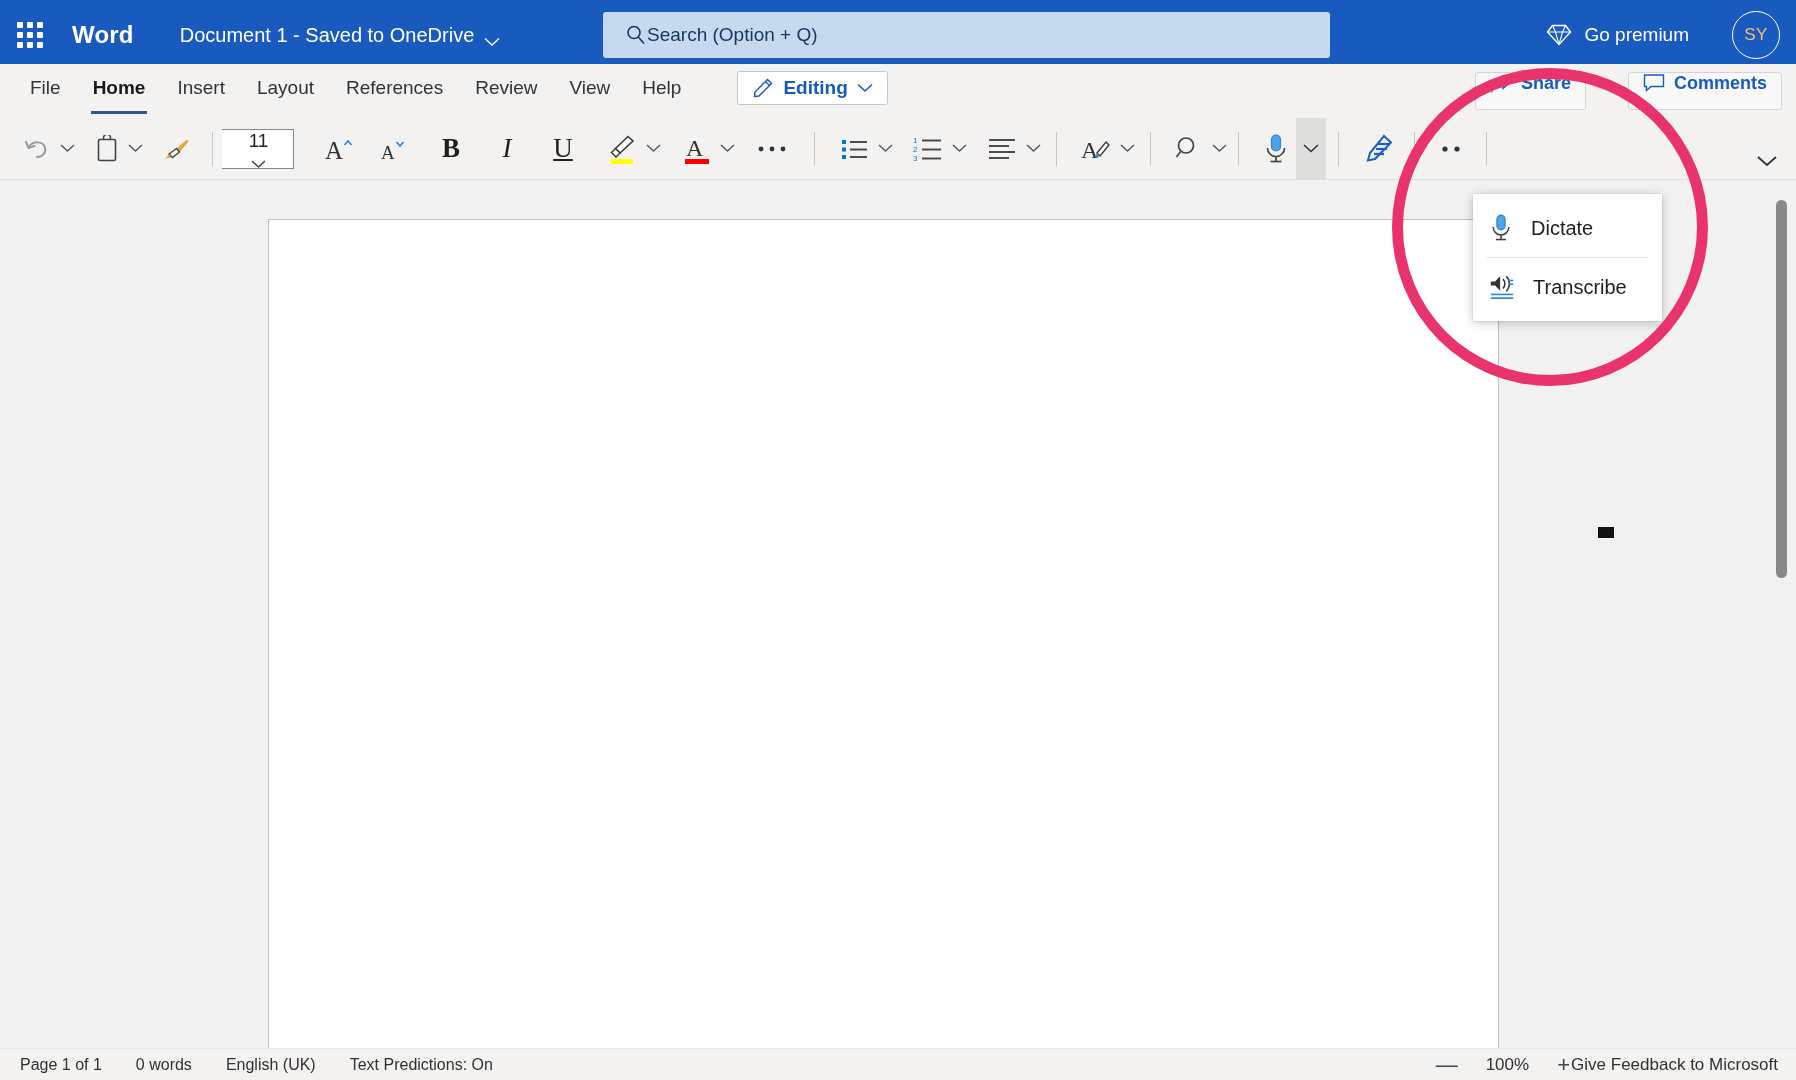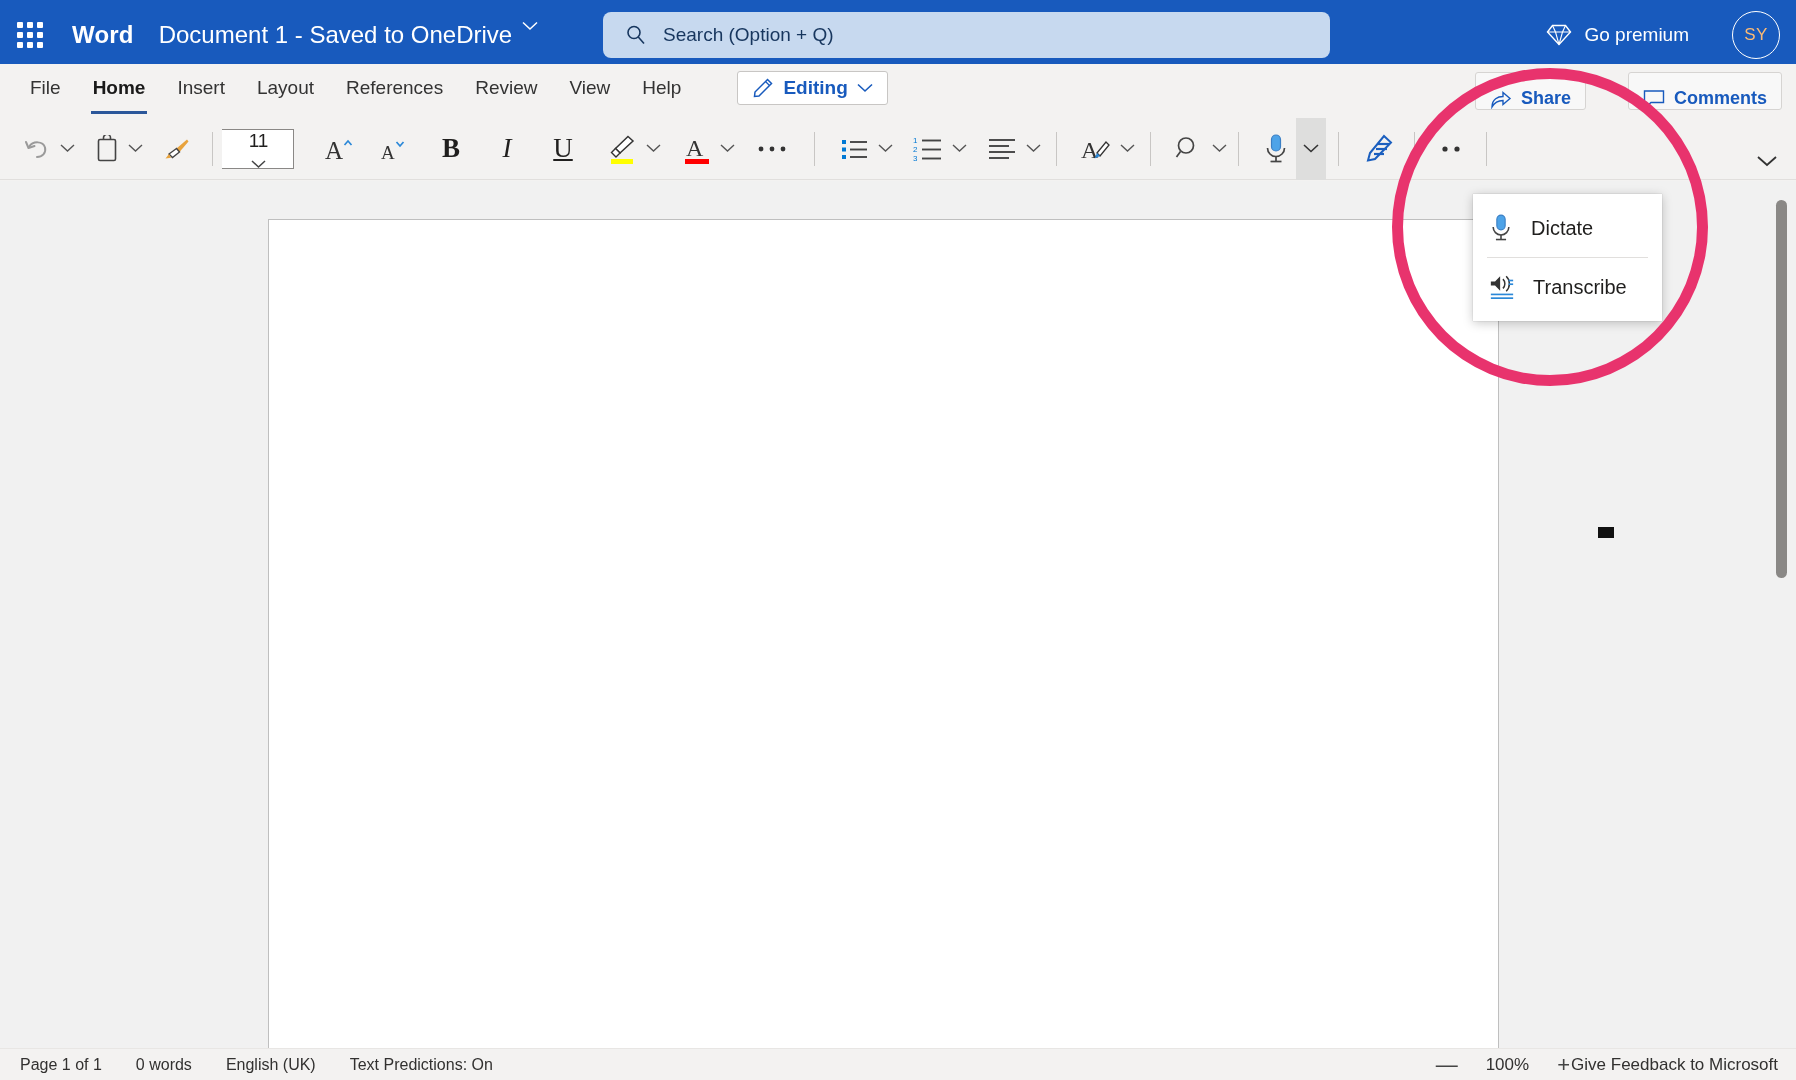--- a/index.html
+++ b/index.html
@@ -25,30 +25,30 @@
     grid-template-rows: repeat(3, 6px);
     gap: 4px; align-content: center; justify-content: center;
     cursor: pointer; border-radius: 2px;
   }
   .waffle i { display:block; width: 6px; height: 6px; background:#fff; border-radius:1px; }
   .app-name {
     color: #fff; font-size: 24px; font-weight: bold;
     margin-left: 20px; letter-spacing: .2px;
   }
   .doc-title {
-    color: #fff; font-size: 24px; margin-left: 25px;
-    display: flex; align-items: flex-start; gap: 10px; cursor: pointer;
+    color: #fff; font-size: 20px; margin-left: 46px;
+    display: flex; align-items: flex-end; gap: 10px; cursor: pointer;
     white-space: nowrap;
   }
   .chev-w { display:inline-block; }
   .searchbox {
     position: absolute; left: 603px; top: 12px;
     width: 727px; height: 46px;
-    background: #C7D9EF; border-radius: 8px;
-    display: flex; align-items: center; padding-left: 22px; gap: 16px;
+    background: #C7D9EF; border-radius: 3px;
+    display: flex; align-items: center; padding-left: 22px; 
     cursor: text;
   }
   .searchbox .placeholder {
     color: #17365e; font-size: 19px;
   }
   .go-premium {
     position: absolute; right: 107px; top: 50%; transform: translateY(-50%);
     color: #fff; font-size: 19px; display: flex; align-items: center; gap: 12px;
     cursor: pointer; white-space: nowrap;
   }
@@ -79,21 +79,21 @@
   }
   .editing-btn {
     margin-left: 40px; height: 29px;
     border: 1px solid #c8c6c4; background: #fff; border-radius: 3px;
     display: flex; align-items: center; gap: 9px; padding: 16px 14px;
     color: #185ABD; font-size: 19px; font-weight: bold; cursor: pointer;
   }
   .share-btn, .comments-btn {
     position: absolute; top: 8px; height: 38px;
     border: 1px solid #d6d4d2; background: #f8f8f8; border-radius: 3px;
-    display: flex; align-items: flex-end; gap: 9px; padding: 0 14px;
+    display: flex; align-items: flex-start; gap: 9px; padding: 0 14px;
     color: #185ABD; font-size: 18px; font-weight: bold; cursor: pointer;
   }
   .share-btn { right: 210px; }
   .comments-btn { right: 14px; }
 
   
   .toolbar {
     position: absolute; top: 118px; left: 0;
     width: 1796px; height: 62px;
     background: #f3f2f1;

